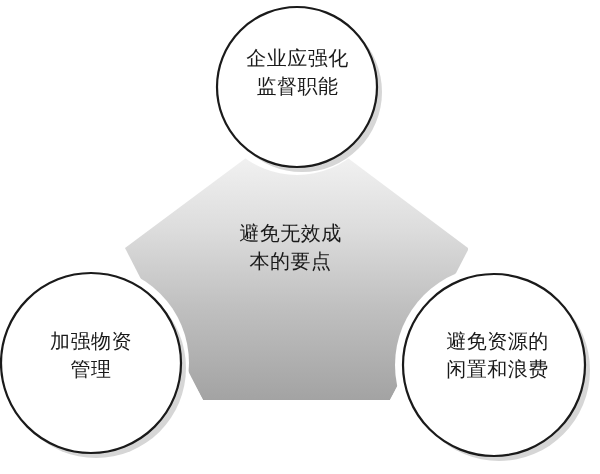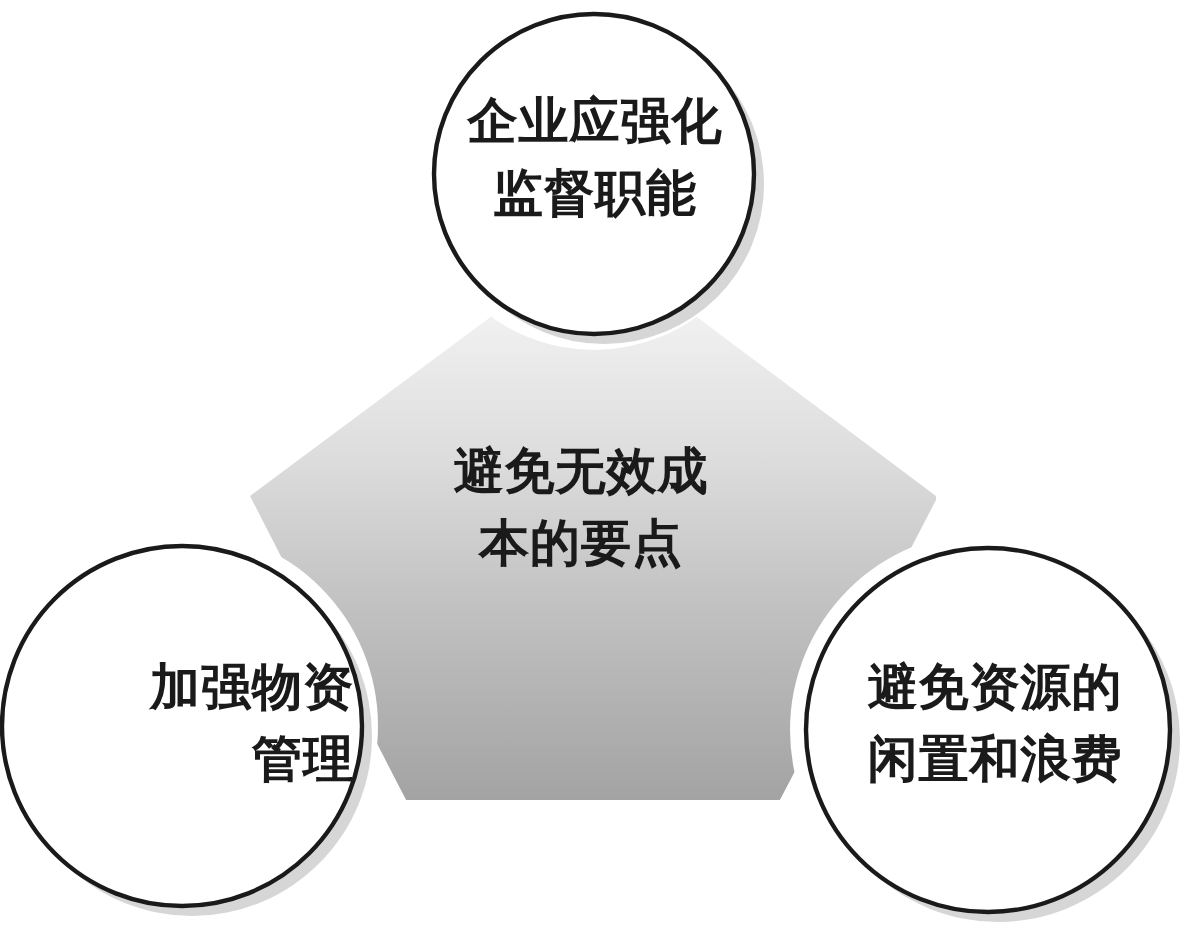--- a/index.html
+++ b/index.html
@@ -21,43 +21,41 @@
     position: absolute;
     left: 0;
     top: 0;
     width: 600px;
     height: 474px;
   }
   .node-text {
     position: absolute;
     text-align: center;
     color: #1a1a1a;
-    font-size: 25px;
+    font-size: 20px;
     line-height: 1.42;
     letter-spacing: 0.5px;
     white-space: pre-line;
     pointer-events: none;
     font-family: "Liberation Serif", "DejaVu Serif", serif;
-    font-weight: bold;
   }
   #center-label {
     left: 174px;
     top: 219px;
     width: 233px;
   }
   #top-node-label {
     left: 210px;
     top: 44px;
     width: 175px;
   }
   #left-node-label {
     left: 5px;
     top: 327px;
     width: 172px;
-    text-align: right;
   }
   #right-node-label {
     left: 410px;
     top: 327px;
     width: 175px;
     text-align: center;
   }
 </style>
 </head>
 <body>

